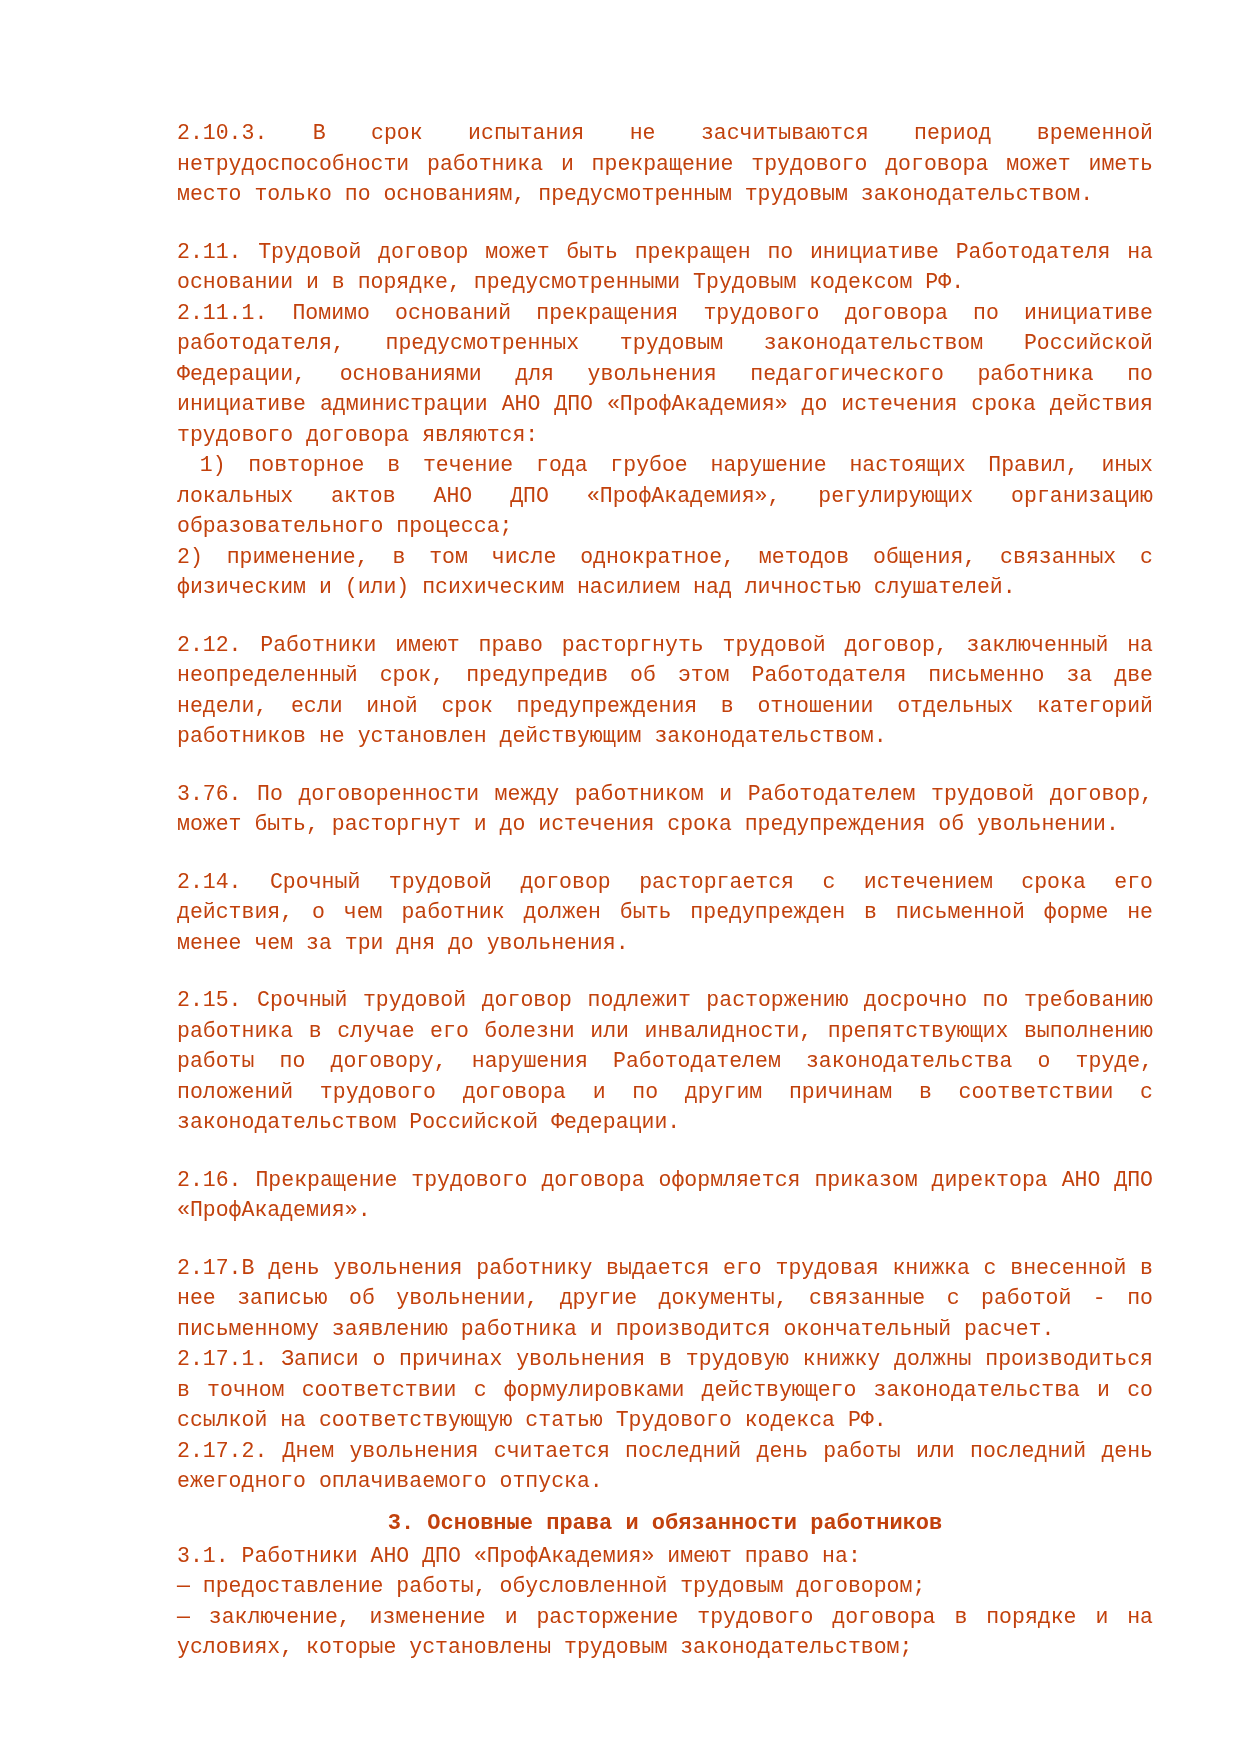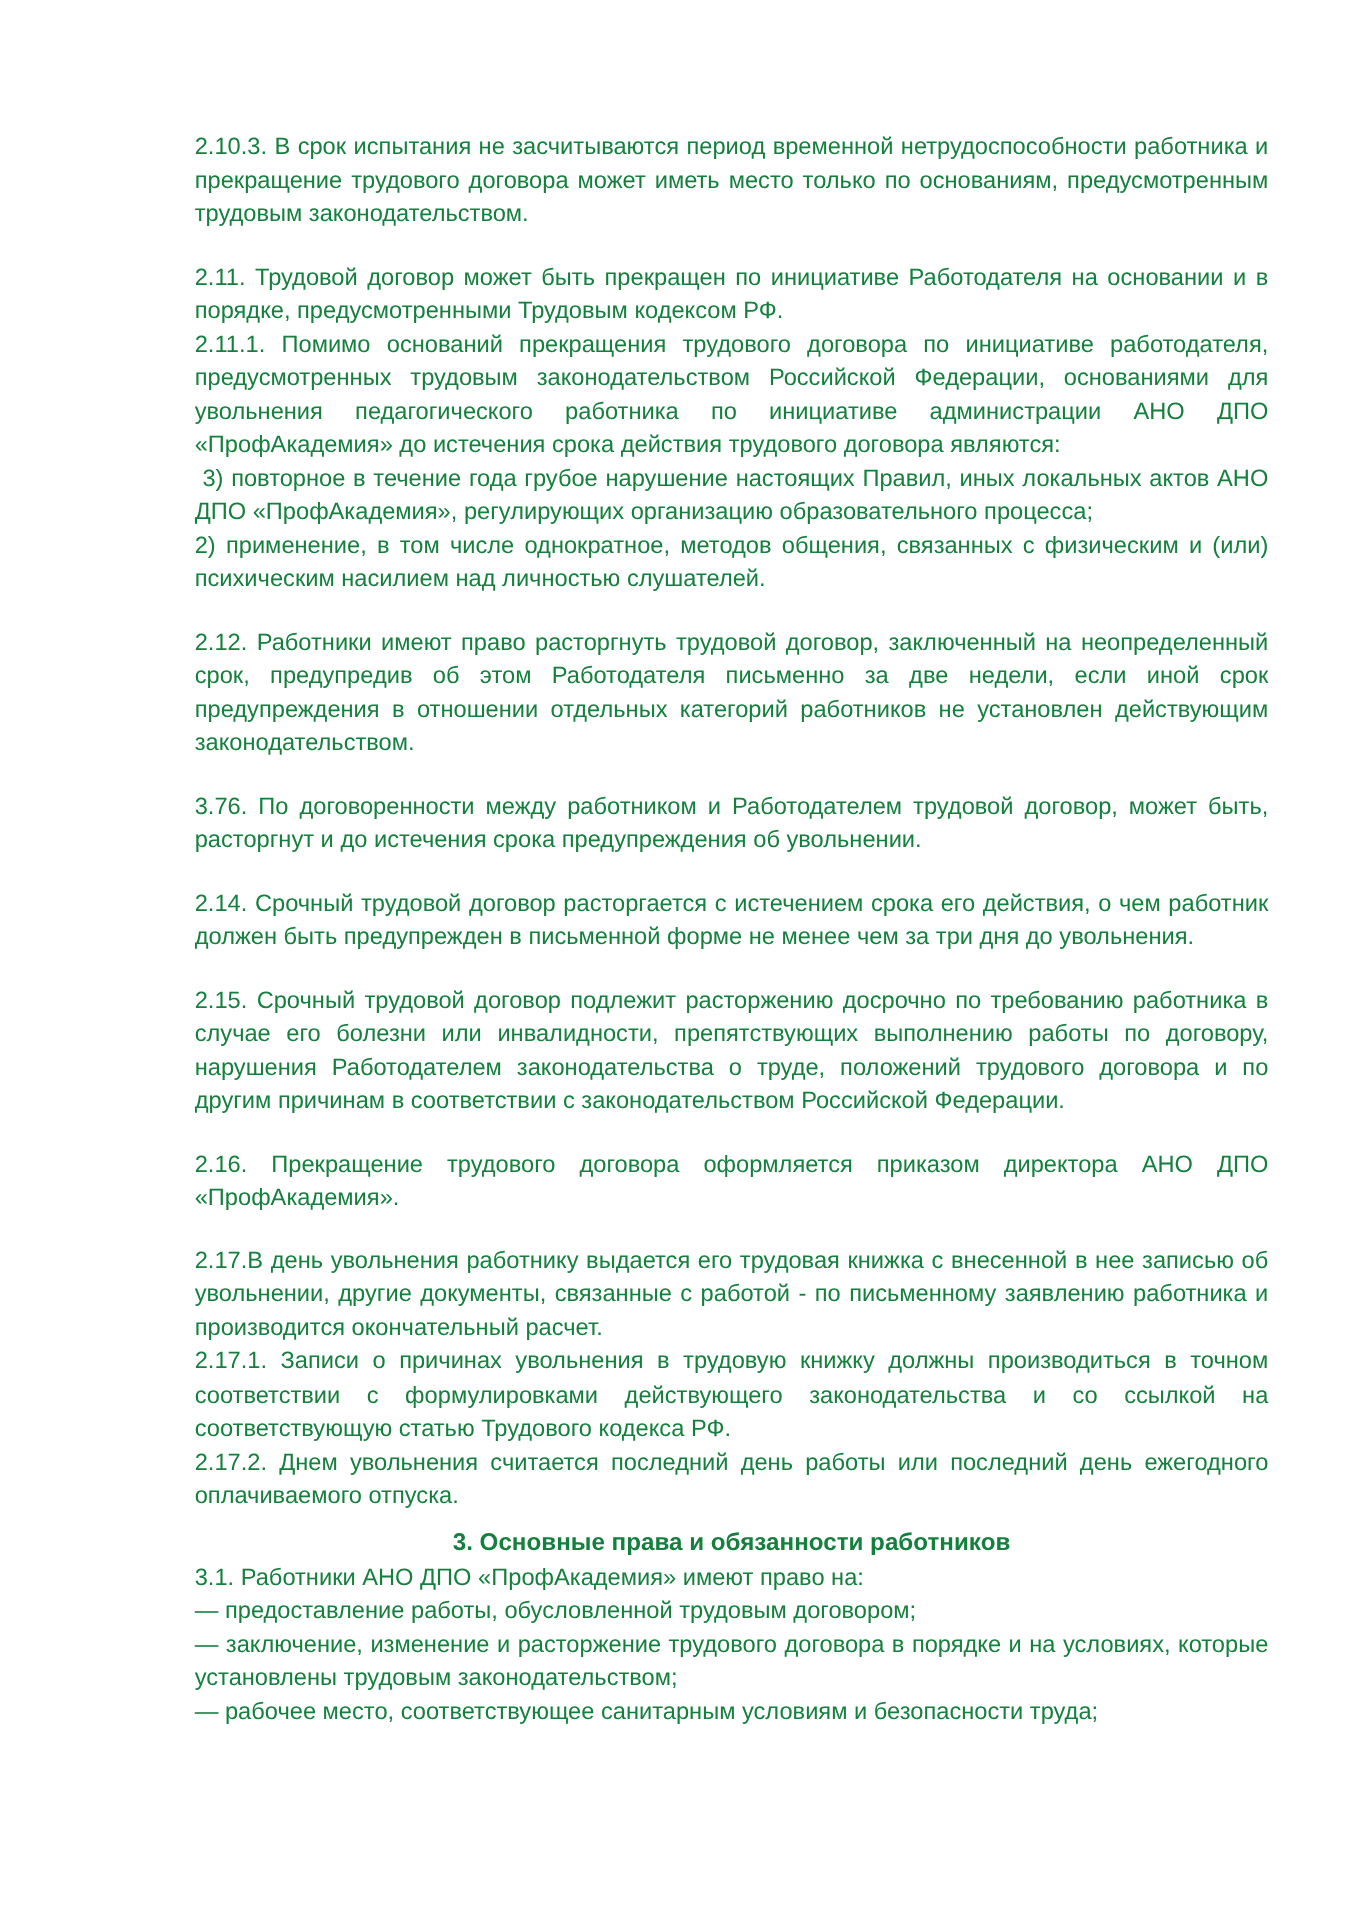--- a/index.html
+++ b/index.html
@@ -2,24 +2,24 @@
 <html><head>
 <meta charset="utf-8">
 <style>
   html, body { margin: 0; padding: 0; background: #ffffff; }
   body { width: 1241px; height: 1755px; position: relative; overflow: hidden; }
   .page {
     position: absolute;
     left: 177px;
     top: 118px;
     width: 976px;
-    font-family: Liberation Sans, sans-serif;
+    font-family: Liberation Mono, monospace;
     font-size: 21.5px;
     line-height: 30.5px;
-    color: #15803d;
+    color: #c2410c;
   }
   .para { margin: 0; text-align: justify; text-align-last: left; }
   .gap { margin-top: 27px; }
   .list-line { margin: 0; text-align: justify; text-align-last: left; }
   .heading {
     margin: 10px 0 0 0;
     text-align: center;
     font-size: 22px;
     line-height: 34px;
   }
@@ -27,21 +27,21 @@
   .dash { display: inline; }
 </style>
 </head>
 <body>
 
 <div class="page">
   <p class="para">2.10.3. В срок испытания не засчитываются период временной нетрудоспособности работника и прекращение трудового договора может иметь место только по основаниям, предусмотренным трудовым законодательством.</p>
 
   <p class="para gap">2.11. Трудовой договор может быть прекращен по инициативе Работодателя на основании и в порядке, предусмотренными Трудовым кодексом РФ.</p>
   <p class="para">2.11.1. Помимо оснований прекращения трудового договора по инициативе работодателя, предусмотренных трудовым законодательством Российской Федерации, основаниями для увольнения педагогического работника по инициативе администрации АНО ДПО «ПрофАкадемия» до истечения срока действия трудового договора являются:</p>
-  <p class="list-line" style="white-space: pre-wrap;"> 3) повторное в течение года грубое нарушение настоящих Правил, иных локальных актов АНО ДПО «ПрофАкадемия», регулирующих организацию образовательного процесса;</p>
+  <p class="list-line" style="white-space: pre-wrap;"> 1) повторное в течение года грубое нарушение настоящих Правил, иных локальных актов АНО ДПО «ПрофАкадемия», регулирующих организацию образовательного процесса;</p>
   <p class="list-line">2) применение, в том числе однократное, методов общения, связанных с физическим и (или) психическим насилием над личностью слушателей.</p>
 
   <p class="para gap">2.12. Работники имеют право расторгнуть трудовой договор, заключенный на неопределенный срок, предупредив об этом Работодателя письменно за две недели, если иной срок предупреждения в отношении отдельных категорий работников не установлен действующим законодательством.</p>
 
   <p class="para gap">3.76. По договоренности между работником и Работодателем трудовой договор, может быть, расторгнут и до истечения срока предупреждения об увольнении.</p>
 
   <p class="para gap">2.14. Срочный трудовой договор расторгается с истечением срока его действия, о чем работник должен быть предупрежден в письменной форме не менее чем за три дня до увольнения.</p>
 
   <p class="para gap">2.15. Срочный трудовой договор подлежит расторжению досрочно по требованию работника в случае его болезни или инвалидности, препятствующих выполнению работы по договору, нарушения Работодателем законодательства о труде, положений трудового договора и по другим причинам в соответствии с законодательством Российской Федерации.</p>
 
@@ -53,16 +53,13 @@
 
   <h2 class="heading">3. Основные права и обязанности работников</h2>
   <p class="para">3.1. Работники АНО ДПО «ПрофАкадемия» имеют право на:</p>
 
   <p class="dash-item">
     <span class="dash">—</span><span> предоставление работы, обусловленной трудовым договором;</span>
   </p>
   <p class="dash-item">
     <span class="dash">—</span><span> заключение, изменение и расторжение трудового договора в порядке и на условиях, которые установлены трудовым законодательством;</span>
   </p>
-  <p class="dash-item">
-    <span class="dash">—</span><span> рабочее место, соответствующее санитарным условиям и безопасности труда;</span>
-  </p>
 </div>
 
 </body></html>

